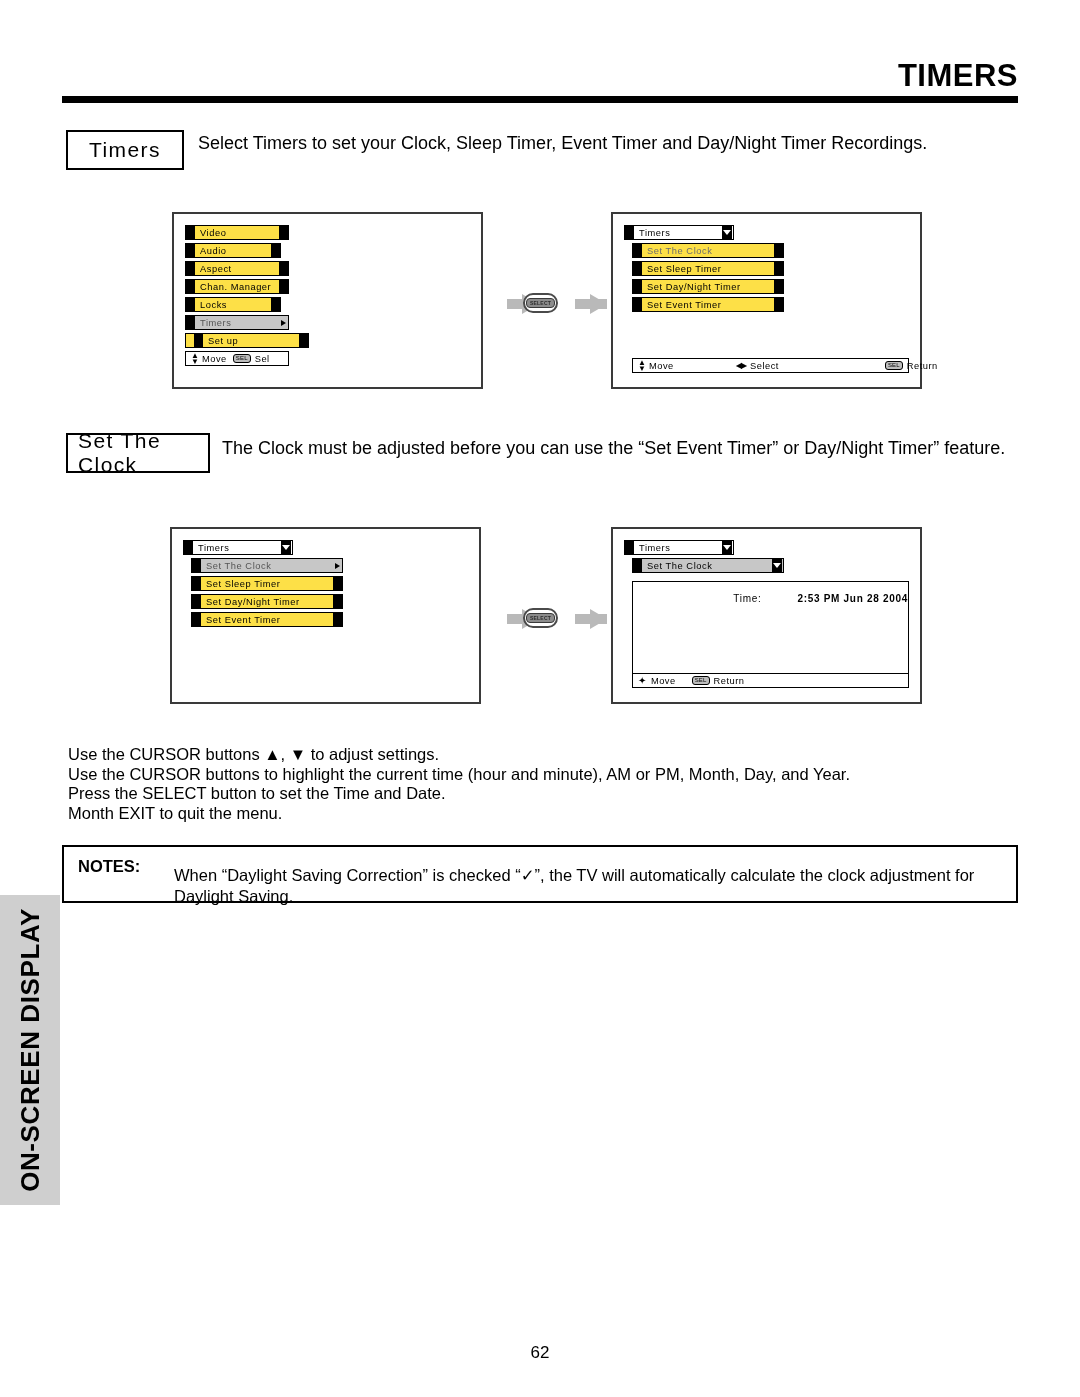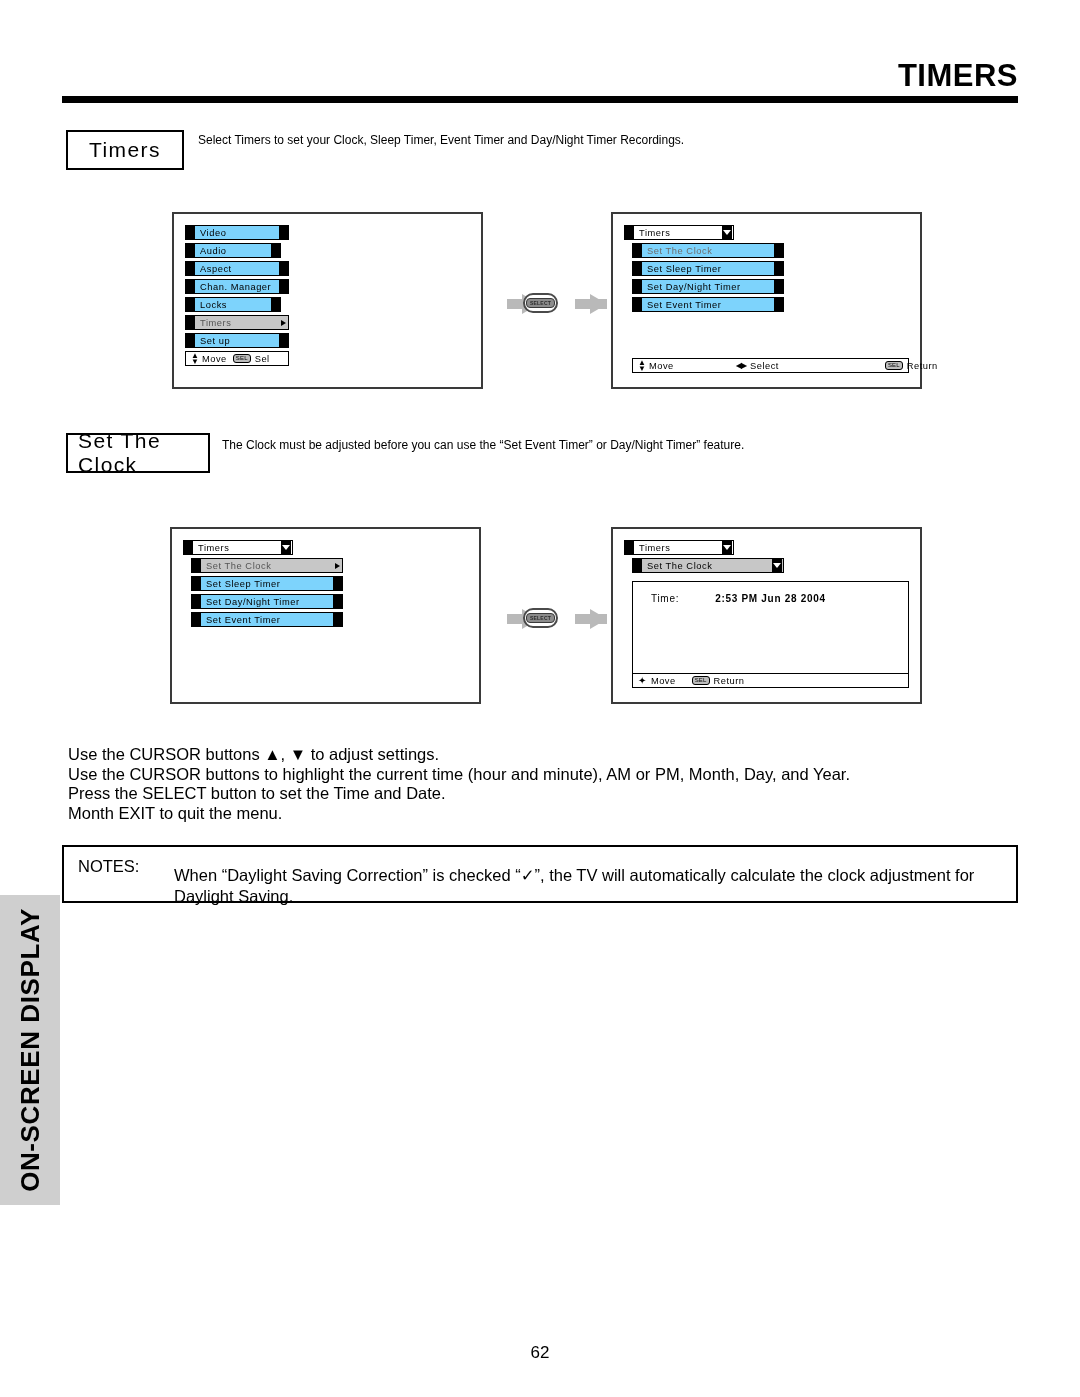--- a/index.html
+++ b/index.html
@@ -44,21 +44,21 @@
     align-items: center;
     justify-content: center;
     font-size: 21px;
     letter-spacing: 1.4px;
     font-family: "Liberation Sans", sans-serif;
     padding: 0 10px;
     box-sizing: border-box;
   }
   .section-desc {
     position: absolute;
-    font-size: 12px;
+    font-size: 18px;
     font-family: "Liberation Sans", sans-serif;
     white-space: nowrap;
   }
 
   
   .osd {
     position: absolute;
     border: 2px solid #3a3a3a;
     background: #ffffff;
     box-sizing: border-box;
@@ -69,21 +69,21 @@
     top: 11px;
     right: 11px;
     bottom: 11px;
   }
   
   .bar {
     position: relative;
     height: 15px;
     box-sizing: border-box;
     border: 1px solid #000;
-    background: #7dd3fc;
+    background: #fde047;
     display: flex;
     align-items: center;
     margin-bottom: 3px;
     font-size: 9.3px;
     letter-spacing: 0.55px;
     font-family: "Liberation Sans", sans-serif;
     color: #000;
     white-space: nowrap;
   }
   .bar .cap-left {
@@ -191,20 +191,21 @@
     background: #fff;
     box-sizing: border-box;
   }
   .clock-row {
     font-size: 10px;
     letter-spacing: 0.7px;
     font-family: "Liberation Sans", sans-serif;
     white-space: nowrap;
     padding-top: 11px;
     padding-left: 18px;
+    text-align: right;
   }
   .clock-row .clock-label { }
   .clock-row .clock-value { font-weight: bold; margin-left: 36px; }
 
   
   .flow-arrow {
     position: absolute;
     width: 0; height: 0;
     border-top: 10px solid transparent;
     border-bottom: 10px solid transparent;
@@ -262,21 +263,21 @@
     height: 58px;
     border: 2px solid #000;
     box-sizing: border-box;
     background: #fff;
   }
   #notes-box .notes-label {
     position: absolute;
     left: 14px;
     top: 10px;
     font-size: 16.5px;
-    font-weight: normal;
+    font-weight: bold;
     font-family: "Liberation Sans", sans-serif;
     text-align: center;
   }
   #notes-box .notes-body {
     position: absolute;
     left: 110px;
     top: 10px;
     right: 12px;
     font-size: 16.5px;
     line-height: 21px;
@@ -351,21 +352,21 @@
     <div class="bar" style="width:96px;align-items:center;">
       <div class="cap-left"></div>
       <div class="bar-text">Locks</div>
       <div class="cap-right"></div>
     </div>
     <div class="bar selected" style="width:104px;">
       <div class="cap-left"></div>
       <div class="bar-text">Timers</div>
       <div class="arrow-right"></div>
     </div>
-    <div class="bar" style="width:104px;">
+    <div class="bar" style="width:124px;padding-left:8px;">
       <div class="cap-left"></div>
       <div class="bar-text">Set up</div>
       <div class="cap-right"></div>
     </div>
     <div class="helpbar" style="position:relative; width:104px; margin-top:2px;">
       <span class="glyph-updown">
           <b>▲</b>
           <b>▼</b>
         </span>
       <span class="lbl">Move</span>

